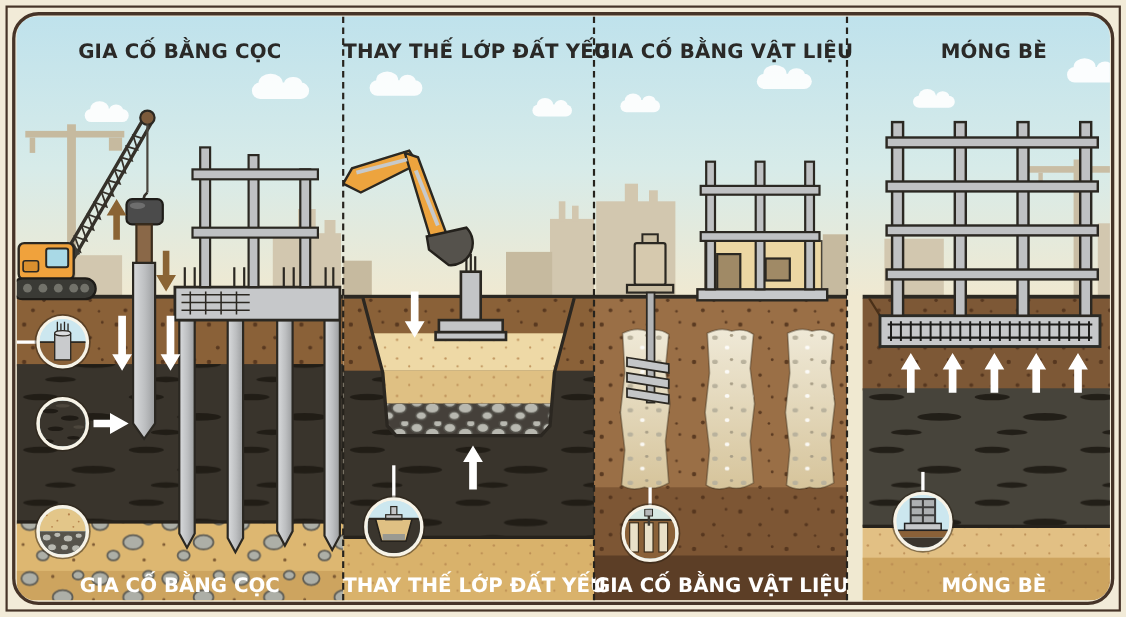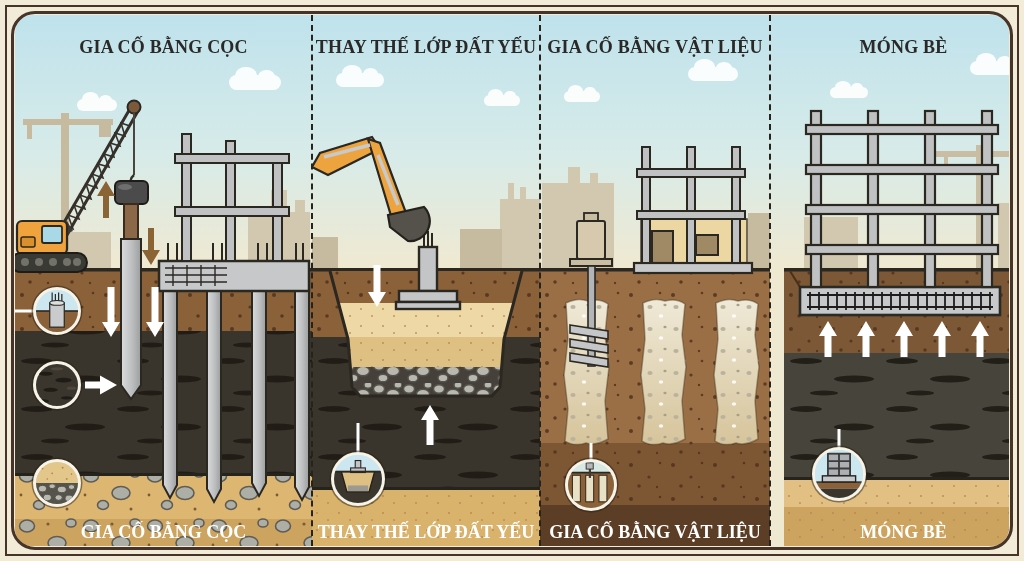--- a/index.html
+++ b/index.html
@@ -5,21 +5,21 @@
   * { box-sizing: border-box; margin: 0; padding: 0; }
   body { background: #888; font-family: "DejaVu Sans","Liberation Sans",sans-serif; }
   .page { position: relative; width: 1024px; height: 561px; overflow: hidden;
           background: var(--frame-bg, #f2ebd8); }
   .frame-outer { position: absolute; inset: 5px; border: 2.5px solid var(--frame-line,#463428);
                  pointer-events: none; z-index: 30; }
   .frame-inner { position: absolute; inset: 11px; border: 3px solid var(--frame-line,#463428);
                  border-radius: 24px; pointer-events: none; z-index: 30; }
   .scene { position: absolute; inset: 15px; border-radius: 18px; overflow: hidden;
            background: linear-gradient(180deg, var(--sky-top,#bfe2ec) 0%, #d7ebe9 26%,
-                       var(--sky-bottom,#f0e9d1) 48%, var(--sky-bottom,#f0e9d1) 100%); font-family: Liberation Serif, serif; }
+                       var(--sky-bottom,#f0e9d1) 48%, var(--sky-bottom,#f0e9d1) 100%); }
   .panel { position: absolute; top: 0; height: 100%; }
   .art { position: absolute; inset: 0; width: 100%; height: 100%; display: block; z-index: 2; }
   .title { position: absolute; top: 22px; left: 0; width: 100%; text-align: center;
            font-weight: bold; font-size: 18px; letter-spacing: .2px;
            color: var(--title-color,#2a2927); white-space: nowrap; z-index: 5; }
   .bottom-label { position: absolute; top: 507px; left: 0; width: 100%; text-align: center;
            font-weight: bold; font-size: 18px; color: var(--label-color,#fff);
            white-space: nowrap; z-index: 6; }
   .sep { position: absolute; top: 0; bottom: 0; width: 0;
          border-left: 2.5px dashed #26231d; z-index: 8; }

